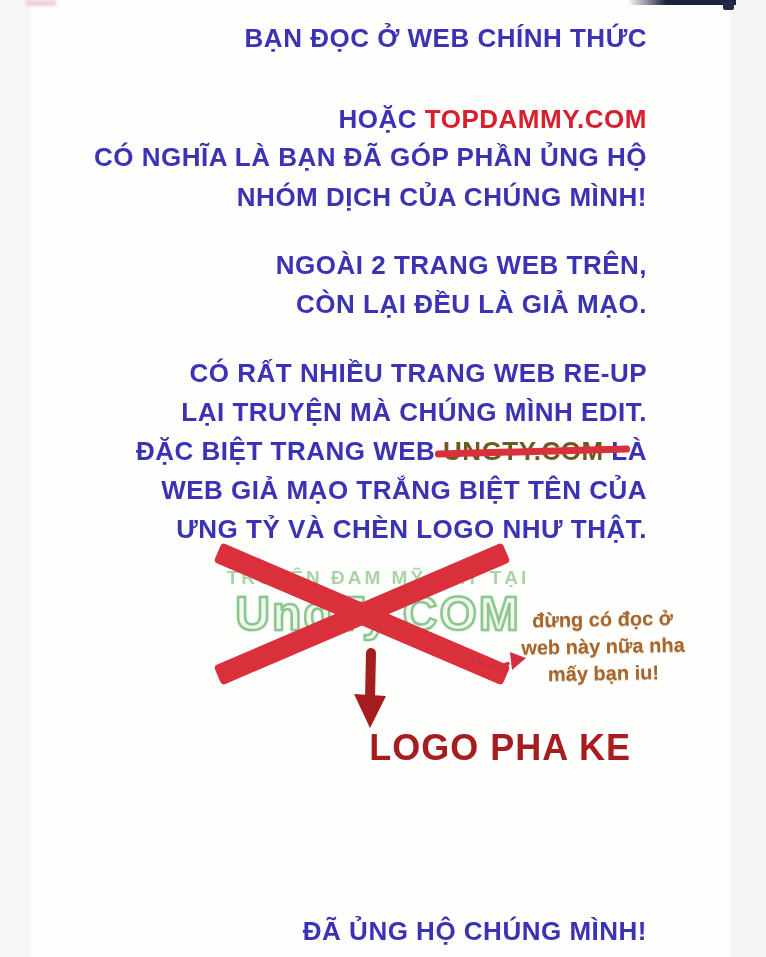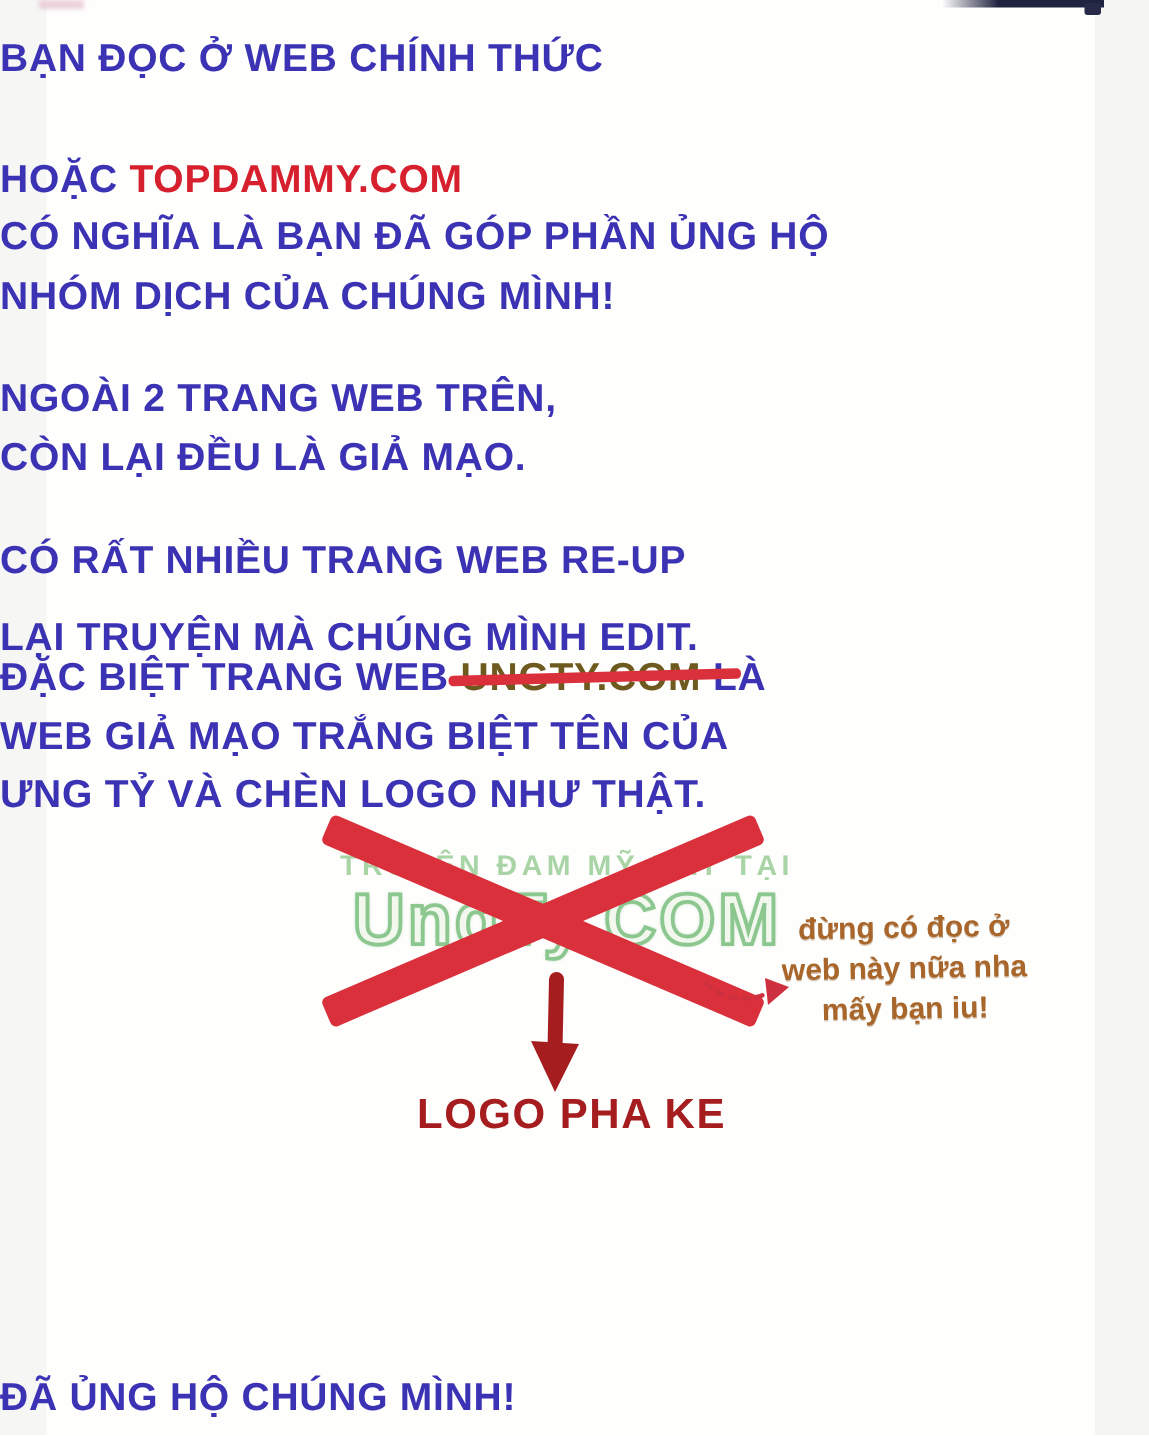--- a/index.html
+++ b/index.html
@@ -13,21 +13,21 @@
   .strip.left  { left:0; width:31px; }
   .strip.right { right:0; width:36px; background:#f5f5f4; }
   .navy-sliver { position:absolute; left:628px; top:0; width:108px; height:5px;
     background:linear-gradient(to right, rgba(32,35,64,0), #20233f 35%); }
   .navy-speck { position:absolute; left:723px; top:2px; width:11px; height:8px;
     background:#262a48; border-radius:2px; }
   .pink-smudge { position:absolute; left:26px; top:0; width:30px; height:6px;
     background:#e7c6d3; filter:blur(1.5px); opacity:.8; }
 
   .line {
-    position:absolute; left:0; width:647px; text-align:left;
+    position:absolute; left:0; width:647px; text-align:right;
     font-size:26px; line-height:33px; letter-spacing:.5px; white-space:nowrap;
   }
   .fs25 { font-size:24px; }
   .blue { color:var(--blue); }
   .red  { color:var(--red); }
 
   .strike { position:relative; color:var(--olive); display:inline-block; }
   .strike::after {
     content:""; position:absolute; left:-8px; right:-26px; top:13px; height:7px;
     background:var(--x_red); border-radius:3px; transform:rotate(-1.5deg);
@@ -51,22 +51,22 @@
   }
   .x-bar.a { transform:translate(-50%,-50%) rotate(23.2deg); }
   .x-bar.b { transform:translate(-50%,-50%) rotate(-23.2deg); }
 
   .note {
     position:absolute; left:498px; top:606px; width:210px; text-align:center;
     font-size:20px; line-height:27px; color:var(--brown);
     text-shadow:0 1px 0 rgba(120,70,20,.3); transform:rotate(-1deg); white-space:nowrap;
   }
   .fake-label {
-    position:absolute; left:131px; width:500px; top:727px; text-align:center;
-    font-size:28px; letter-spacing:1px; color:var(--dark_red); white-space:nowrap;
+    position:absolute; left:131px; width:500px; top:727px; text-align:right;
+    font-size:36px; letter-spacing:1px; color:var(--dark_red); white-space:nowrap;
   }
   svg { position:absolute; overflow:visible; }
 </style>
 </head>
 <body>
 
 <div class="page">
 
   <div class="strip left"></div>
   <div class="strip right"></div>
@@ -79,21 +79,21 @@
     <span class="blue">HOẶC</span>
     <span class="red">TOPDAMMY.COM</span>
   </div>
   <div class="line blue" style="top:141px">CÓ NGHĨA LÀ BẠN ĐÃ GÓP PHẦN ỦNG HỘ</div>
   <div class="line blue" style="top:181px">NHÓM DỊCH CỦA CHÚNG MÌNH!</div>
 
   <div class="line blue" style="top:249px">NGOÀI 2 TRANG WEB TRÊN,</div>
   <div class="line blue" style="top:288px">CÒN LẠI ĐỀU LÀ GIẢ MẠO.</div>
 
   <div class="line blue" style="top:357px">CÓ RẤT NHIỀU TRANG WEB RE-UP</div>
-  <div class="line blue" style="top:408px">LẠI TRUYỆN MÀ CHÚNG MÌNH EDIT.</div>
+  <div class="line blue" style="top:396px">LẠI TRUYỆN MÀ CHÚNG MÌNH EDIT.</div>
   <div class="line" style="top:435px">
     <span class="blue">ĐẶC BIỆT TRANG WEB</span>
     <span class="strike">UNGTY.COM</span>
     <span class="blue">LÀ</span>
   </div>
   <div class="line blue" style="top:474px">WEB GIẢ MẠO TRẮNG BIỆT TÊN CỦA</div>
   <div class="line blue" style="top:513px">ƯNG TỶ VÀ CHÈN LOGO NHƯ THẬT.</div>
 
   <div class="logo-tagline">TRUYỆN ĐAM MỸ HAY TẠI</div>
   <div class="logo-site">UngTy.COM</div>

